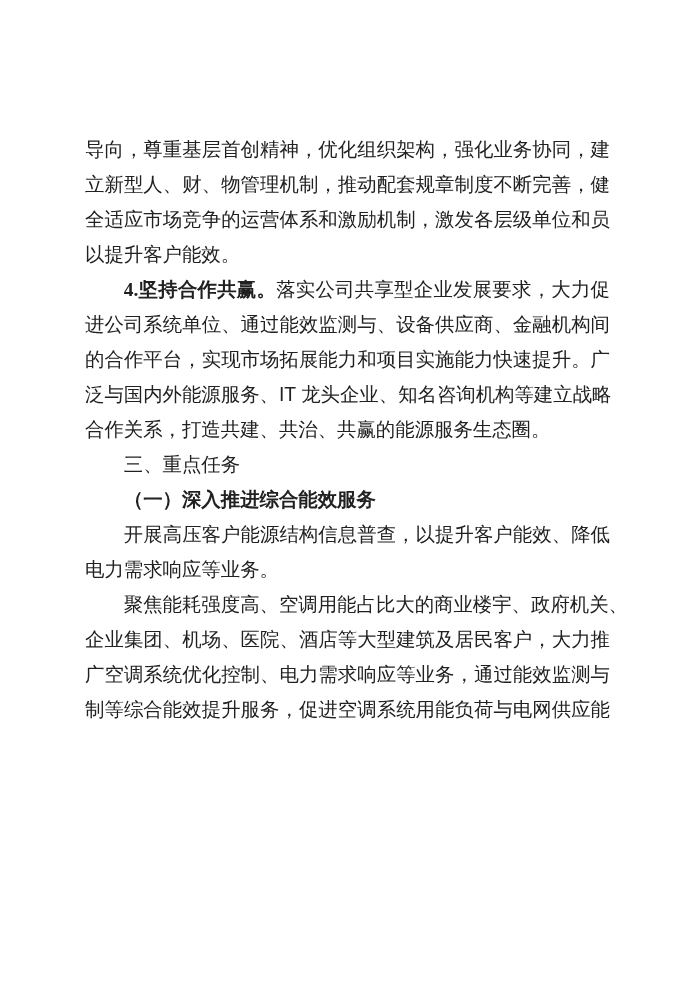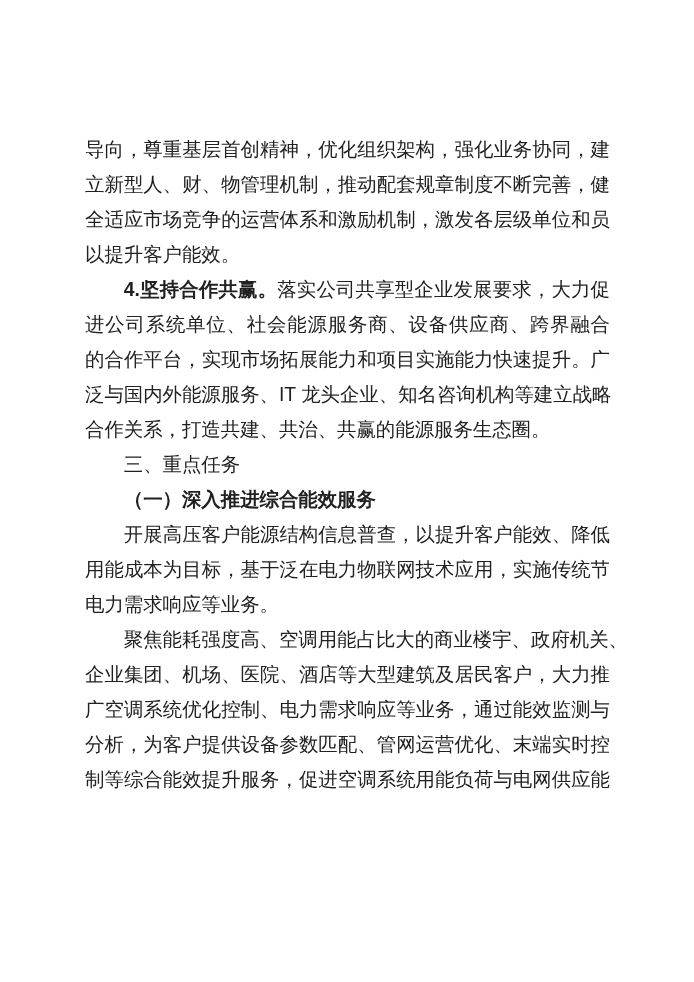--- a/index.html
+++ b/index.html
@@ -29,54 +29,52 @@
     line-height: 35px;
     white-space: nowrap;
     text-align: justify;
     text-justify: inter-character;
   }
   
   .line.fill { text-align-last: justify; }
   
   .line.endline { text-align-last: left; }
   
-  .line.indent { padding-left: 2em; }
+  .line.indent { padding-left: 2em; font-family: Liberation Serif, serif; }
   .seg { font-weight: normal; }
   .seg.bold { font-weight: bold; }
 </style>
 </head>
 <body>
 
 <div class="page">
   <div class="text-block" id="doc-text" style="color: rgb(33, 33, 33);">
       <div>
         <div class="line fill"><span class="seg">导向，尊重基层首创精神，优化组织架构，强化业务协同，建</span></div>
         <div class="line fill"><span class="seg">立新型人、财、物管理机制，推动配套规章制度不断完善，健</span></div>
         <div class="line fill"><span class="seg">全适应市场竞争的运营体系和激励机制，激发各层级单位和员</span></div>
         <div class="line endline"><span class="seg">以提升客户能效。</span></div>
       </div>
       <div>
         <div class="line fill indent"><span class="seg bold">4.坚持合作共赢。</span><span class="seg">落实公司共享型企业发展要求，大力促</span></div>
-        <div class="line fill"><span class="seg">进公司系统单位、社会能源服务商、设备供应商、跨界融合</span></div>
+        <div class="line fill"><span class="seg">进公司系统单位、通过能效监测与、设备供应商、金融机构间</span></div>
         <div class="line fill"><span class="seg">的合作平台，实现市场拓展能力和项目实施能力快速提升。广</span></div>
         <div class="line fill"><span class="seg">泛与国内外能源服务、IT 龙头企业、知名咨询机构等建立战略</span></div>
         <div class="line endline"><span class="seg">合作关系，打造共建、共治、共赢的能源服务生态圈。</span></div>
       </div>
       <div>
         <div class="line endline indent"><span class="seg">三、重点任务</span></div>
       </div>
       <div>
         <div class="line endline indent"><span class="seg bold">（一）深入推进综合能效服务</span></div>
       </div>
       <div>
         <div class="line fill indent"><span class="seg">开展高压客户能源结构信息普查，以提升客户能效、降低</span></div>
-        <div class="line fill"><span class="seg">用能成本为目标，基于泛在电力物联网技术应用，实施传统节</span></div>
         <div class="line endline"><span class="seg">电力需求响应等业务。</span></div>
       </div>
       <div>
         <div class="line fill indent"><span class="seg">聚焦能耗强度高、空调用能占比大的商业楼宇、政府机关、</span></div>
         <div class="line fill"><span class="seg">企业集团、机场、医院、酒店等大型建筑及居民客户，大力推</span></div>
         <div class="line fill"><span class="seg">广空调系统优化控制、电力需求响应等业务，通过能效监测与</span></div>
-        <div class="line fill"><span class="seg">分析，为客户提供设备参数匹配、管网运营优化、末端实时控</span></div>
         <div class="line fill"><span class="seg">制等综合能效提升服务，促进空调系统用能负荷与电网供应能</span></div>
       </div>
     </div>
 </div>
 
 </body></html>

